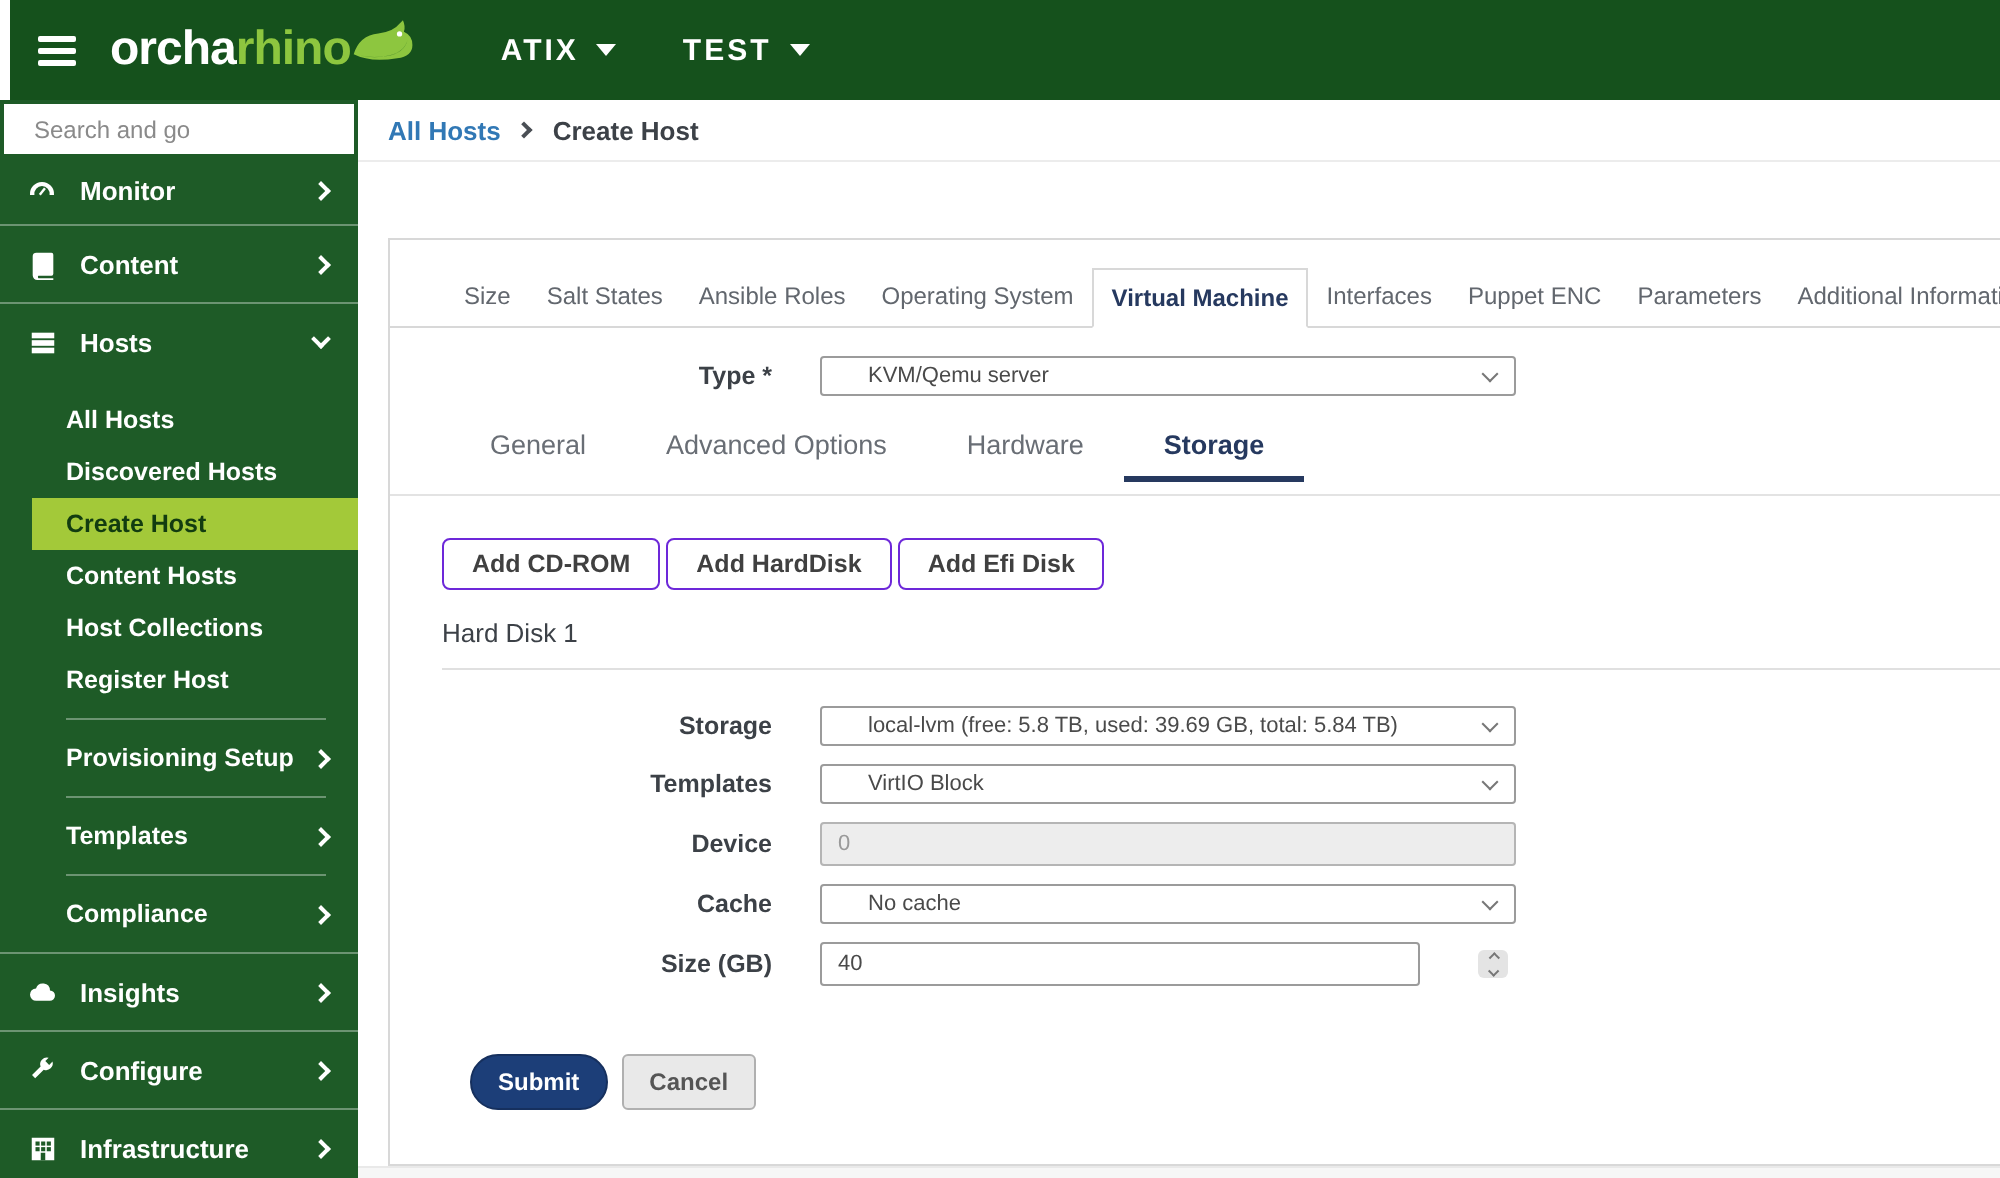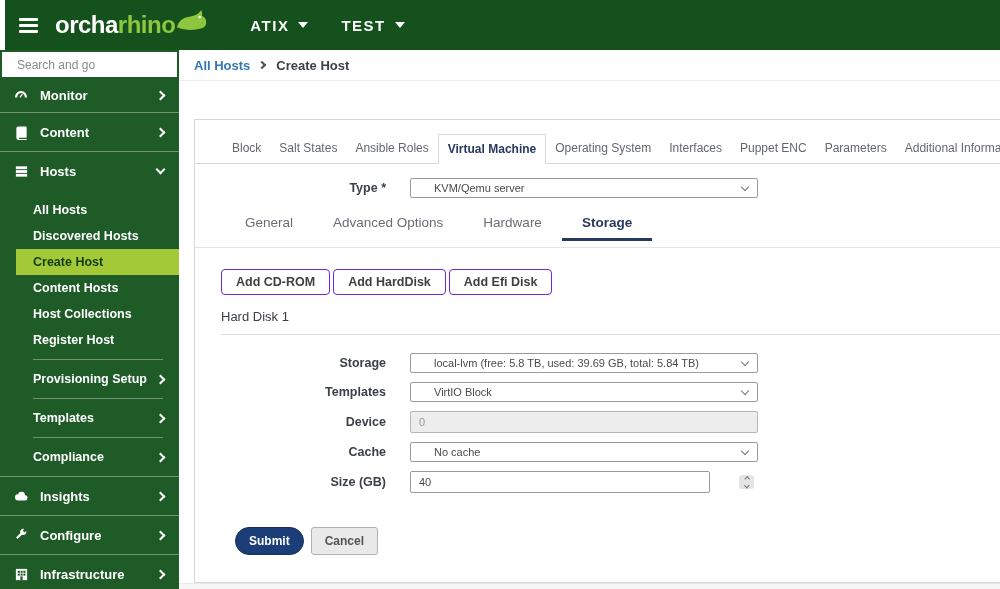--- a/index.html
+++ b/index.html
@@ -256,25 +256,25 @@
 </nav>
 
 <div class="bcbar">
   <span class="bc-link">All Hosts</span>
   <span class="bc-sep"></span>
   <span class="bc-cur">Create Host</span>
 </div>
 
 <section class="panel">
   <div class="tabs">
-    <span class="tab">Block</span>
+    <span class="tab">Size</span>
     <span class="tab">Salt States</span>
     <span class="tab">Ansible Roles</span>
+    <span class="tab">Operating System</span>
     <span class="tab active">Virtual Machine</span>
-    <span class="tab">Operating System</span>
     <span class="tab">Interfaces</span>
     <span class="tab">Puppet ENC</span>
     <span class="tab">Parameters</span>
     <span class="tab">Additional Information</span>
   </div>
 
   <div class="frow typerow">
     <label class="flabel">Type *</label>
     <div class="sel">
       <span class="selval">KVM/Qemu server</span>

